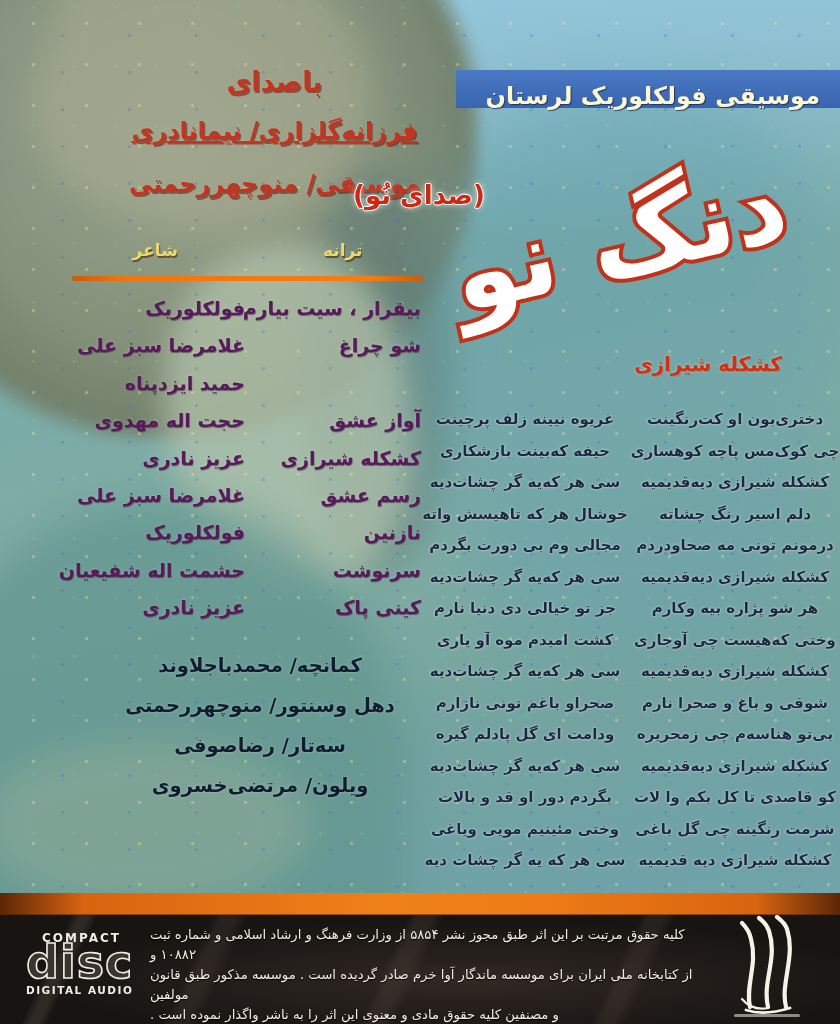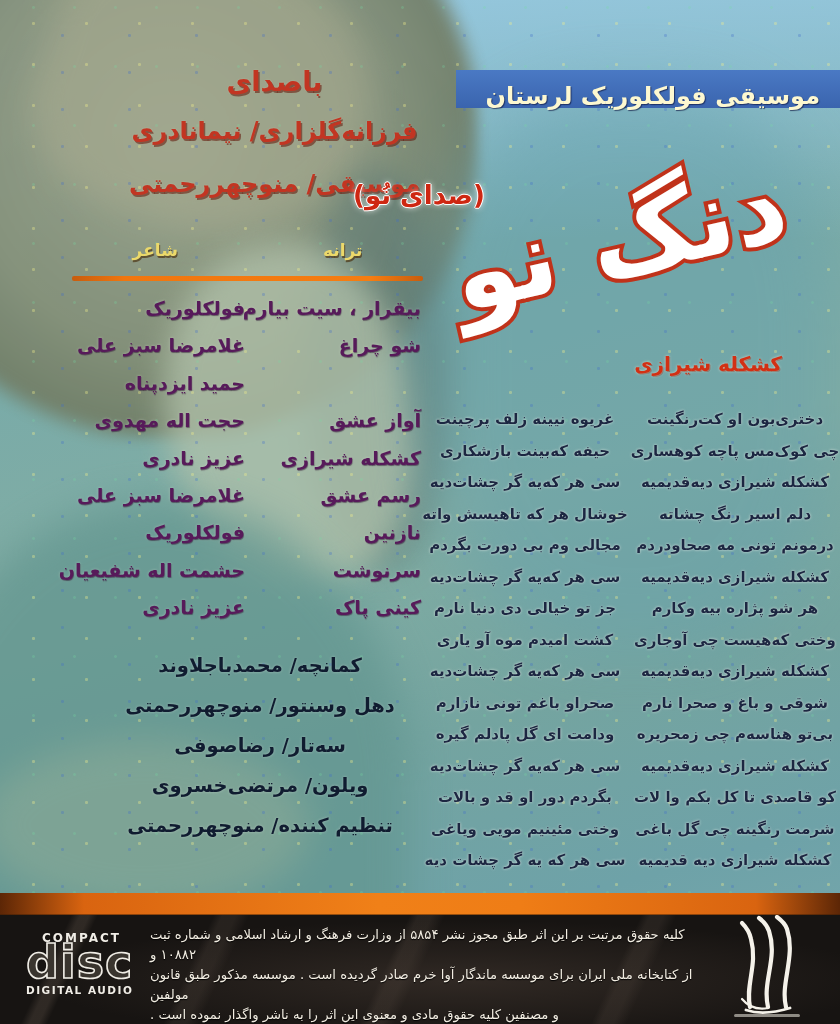--- a/index.html
+++ b/index.html
@@ -29,21 +29,21 @@
     background-position:7px 3px,29px 17px,13px 37px;}
   
   .badge{position:absolute;top:70px;right:0;height:38px;line-height:38px;
     background:linear-gradient(180deg,#4a79c4,#3a64ae);
     color:#fdf8d0;font-size:24px;font-weight:bold;padding:7px 20px 0 30px;
     text-shadow:1px 1px 1px rgba(20,30,70,.7);}
   
   .credits-top{position:absolute;left:112px;top:66px;width:325px;text-align:center;
     color:#c23522;font-weight:bold;text-shadow:1.5px 1.5px 0 rgba(96,18,6,.55),0 0 2px rgba(255,240,220,.25);}
   .credit-l1{font-size:27px;margin:0 0 20px;}
-  .credit-l2{font-size:24px;margin:0 0 25px;}
+  .credit-l2{font-size:24px;margin:0 0 25px;text-decoration:underline;}
   .credit-l3{font-size:24px;margin:0;}
   
   .title-svg{position:absolute;right:-8px;top:112px;}
   .subtitle{position:absolute;left:346px;top:180px;font-size:26px;font-weight:bold;color:#ce2712;
     text-shadow:-1px 0 0 #fff,1px 0 0 #fff,0 -1px 0 #fff,0 1px 0 #fff,0 0 6px rgba(255,255,255,.95);margin-left:7px;}
   
   .tracklist{position:absolute;left:60px;top:240px;width:375px;}
   .tl-headers{display:flex;justify-content:space-around;color:#ecd96a;font-size:17px;font-weight:bold;
     text-shadow:1px 1.5px 0 rgba(70,45,10,.65);height:28px;}
   .tl-line{height:5px;background:linear-gradient(90deg,#c85d0e,#f0760f 15%,#f57d12 85%,#c85d0e);margin:8px 12px 10px;border-radius:2px;}
@@ -149,21 +149,20 @@
       <span class="tl-song">کینی پاک</span>
       <span class="tl-poet">عزیز نادری</span>
     </div>
   </div>
 
   <div class="musicians">
     <div class="mus-line">کمانچه/ محمدباجلاوند</div>
     <div class="mus-line">دهل وسنتور/ منوچهررحمتی</div>
     <div class="mus-line">سه‌تار/ رضاصوفی</div>
     <div class="mus-line">ویلون/ مرتضی‌خسروی</div>
-    <div class="mus-line">تنظیم کننده/ منوچهررحمتی</div>
   </div>
 
   <div class="lyrics">
     <div class="ly-title">کشکله شیرازی</div>
     <div class="ly-rows">
       <div class="ly-row">
           <span class="ly-a">دختری‌بون او کت‌رنگینت</span>
           <span class="ly-b">غریوه نیینه زلف پرچینت</span>
         </div>
       <div class="ly-row">

